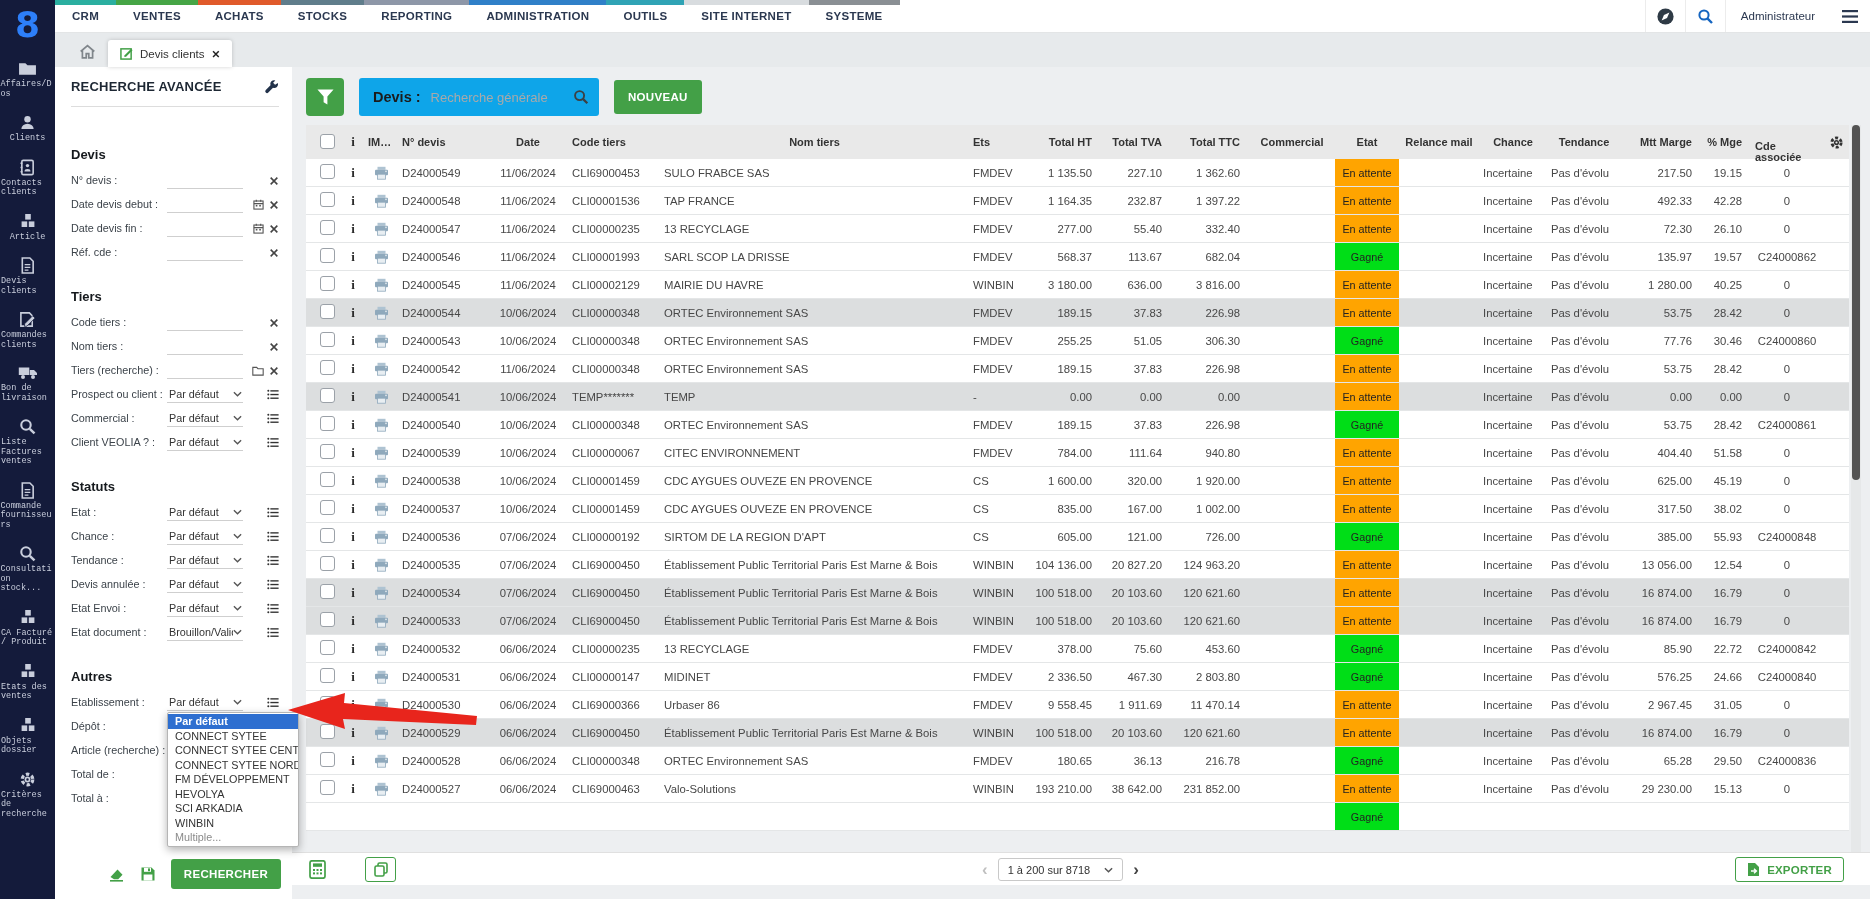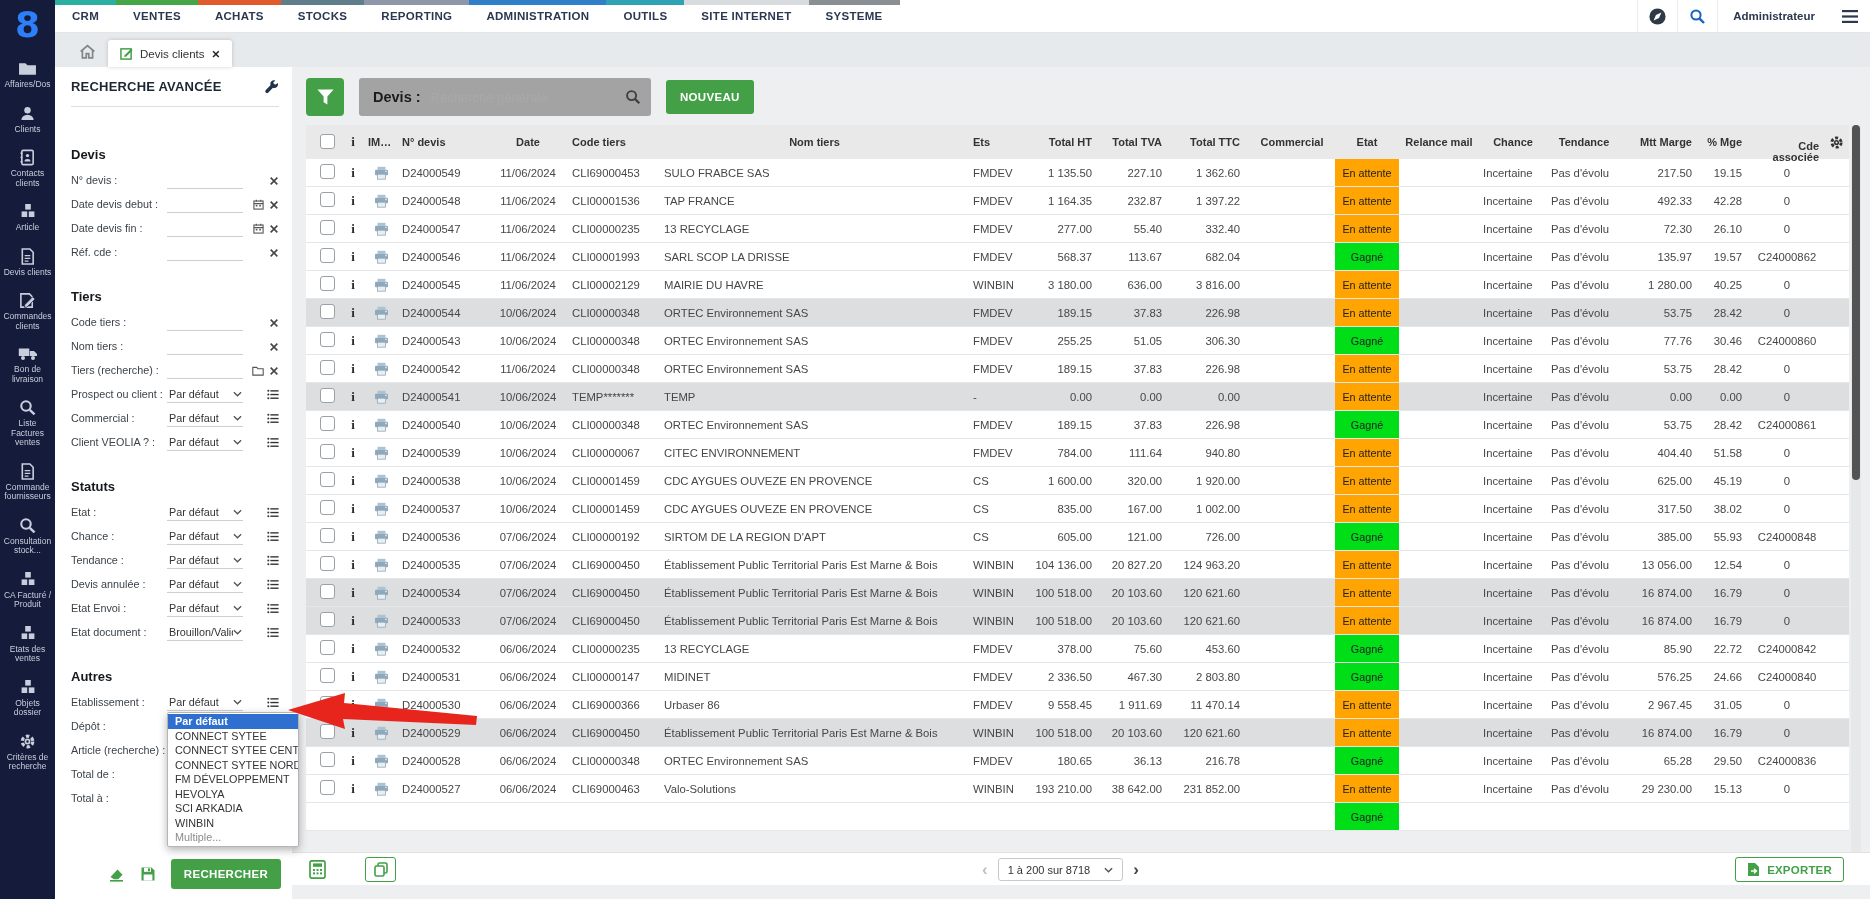--- a/index.html
+++ b/index.html
@@ -7,29 +7,29 @@
   #app {
     position:relative; width:1870px; height:899px; overflow:hidden;
     background:#EDEFF1; font-family:"Liberation Sans", sans-serif;
     -webkit-font-smoothing:antialiased;
   }
   
   #sidebar { position:absolute; left:0; top:0; bottom:0; width:55px; background:#141B3B; z-index:6; display:flex; flex-direction:column; align-items:center; }
   .logo { color:#2D7FF9; font-weight:bold; font-size:36px; line-height:50px; height:52px; font-family:"DejaVu Sans",sans-serif; cursor:pointer; }
   .si { width:55px; padding:8px 1px 7px; display:flex; flex-direction:column; align-items:center; gap:3px; color:#C9CEDC; cursor:pointer; }
   .si svg { display:block; }
-  .si-label { font-size:8.5px; line-height:9.5px; text-align:center; color:#C9CEDC; word-wrap:break-word; max-width:54px; }
+  .si-label { font-size:8.5px; line-height:9.5px; text-align:left; color:#C9CEDC; word-wrap:break-word; max-width:54px;font-family:Liberation Mono, monospace; }
   
   #topnav { position:absolute; left:55px; top:0; right:0; height:33px; background:#fff; display:flex; align-items:stretch; z-index:5; border-bottom:1px solid #E3E5E6; }
   #menu-items { display:flex; }
   .mi { position:relative; display:flex; align-items:center; padding:0 17px; font-size:11.5px; font-weight:700; color:#2B3850; letter-spacing:.3px; cursor:pointer; white-space:nowrap; }
   .mi .strip { position:absolute; top:0; left:0; right:0; height:5px; }
   .nav-right { margin-left:auto; display:flex; align-items:stretch; }
   .nav-ico { width:40px; display:flex; align-items:center; justify-content:center; border-left:1px solid #ECECEC; cursor:pointer; }
-  .nav-user { font-size:11.5px; font-weight:700; color:#2B3850; padding:0 15px; border-left:1px solid #ECECEC; display:flex; align-items:center; cursor:pointer; }
+  .nav-user { font-size:11.5px; font-weight:400; color:#2B3850; padding:0 15px; border-left:1px solid #ECECEC; display:flex; align-items:center; cursor:pointer; }
   
   #tabbar { position:absolute; left:55px; top:33px; right:0; height:34px; background:#E7EAEC; display:flex; align-items:flex-end; z-index:4; }
   .home-btn { margin:0 12px 8px 24px; cursor:pointer; line-height:0; }
   .tab { height:27px; background:#fff; border-radius:3px 3px 0 0; display:flex; align-items:center; gap:7px; padding:0 12px; font-size:11.5px; color:#333; box-shadow:0 0 4px rgba(0,0,0,.18); cursor:pointer; }
   .tab-x { font-weight:bold; font-size:10.5px; color:#222; cursor:pointer; }
   
   #filterpanel { position:absolute; left:55px; top:67px; width:237px; bottom:0; background:#fff; z-index:3; padding:12px 13px 0 16px; }
   .fp-head { display:flex; justify-content:space-between; align-items:center; font-size:13px; font-weight:700; color:#1D2733; letter-spacing:.2px; }
   .fp-divider { border-bottom:1px solid #DDDDDD; margin-top:12px; }
   .sec-h { font-size:13px; font-weight:700; color:#15191D; margin:28px 0 8px; }
@@ -47,36 +47,36 @@
   
   .dd { position:absolute; left:96px; top:20px; width:132px; background:#fff; border:1px solid #B5B5B5; border-radius:2px; box-shadow:0 3px 8px rgba(0,0,0,.3); z-index:25; padding:1px 0; }
   .dd-item { font-size:10.8px; color:#333; padding:1px 7px; line-height:12.5px; white-space:nowrap; overflow:hidden; cursor:pointer; }
   .dd-item.sel { background:#2E6FD0; color:#fff; font-weight:700; }
   .dd-item.muted { color:#8a8a8a; }
   .red-arrow { position:absolute; left:214px; top:-1px; z-index:40; pointer-events:none; }
   
   #main { position:absolute; left:292px; top:67px; right:0; bottom:0; }
   #toolbar { position:absolute; top:11px; left:14px; display:flex; align-items:center; gap:15px; height:38px; }
   .funnel-btn { width:38px; height:38px; background:#43A047; border:none; border-radius:4px; display:flex; align-items:center; justify-content:center; cursor:pointer; }
-  .searchbox { background:#a3a3a3; height:38px; border-radius:3px; display:flex; align-items:center; width:292px; padding:0 10px 0 14px; }
+  .searchbox { background:#0ea5e9; height:38px; border-radius:3px; display:flex; align-items:center; width:240px; padding:0 10px 0 14px; }
   .sb-label { font-weight:700; font-size:14.5px; color:#1B1B1B; margin-right:8px; white-space:nowrap; }
   .searchbox input { flex:1; border:none; outline:none; font-size:13px; color:#333; min-width:0; font-family:inherit; background:transparent; }
   .searchbox input::placeholder { color:#A9A9A9; }
   .sb-mag { line-height:0; cursor:pointer; }
   .btn-new { height:34px; padding:0 14px; }
   
   #table { position:absolute; left:14px; right:21px; top:58px; bottom:47px; overflow:hidden; }
   .trow { display:grid; grid-template-columns:36px 22px 34px 90px 80px 92px minmax(0,1fr) 54px 78px 70px 78px 86px 64px 80px 68px 74px 80px 50px 72px 26px; align-items:center; }
   .trow.head { background:#E9E9E9; height:34px; font-weight:700; font-size:11px; color:#333; }
   .trow.body { height:28px; background:#fff; border-bottom:1px solid #E4E6E7; font-size:11.3px; color:#474747; cursor:default; }
   .trow.body.gray { background:#DCDEDF; }
   .cell { padding:0 4px; white-space:nowrap; overflow:hidden; text-overflow:ellipsis; }
   .cell.r { text-align:right; padding-right:9px; }
   .cell.c { text-align:center; }
-  .cell.hc { text-align:right; line-height:11px;margin-top:20px; }
+  .cell.hc { text-align:left; line-height:11px;margin-top:20px; }
   .etat { height:100%; display:flex; align-items:center; justify-content:center; font-size:10.8px; color:#222; overflow:hidden; white-space:nowrap; }
   .cb { width:15px; height:15px; border:1px solid #9BA1A8; border-radius:3px; background:#fff; margin-left:10px; display:inline-block; cursor:pointer; }
   .info-i { font-weight:800; font-size:13px; color:#2B2B2B; text-align:center; display:block; font-family:"Liberation Serif",serif; cursor:pointer; }
   .prn { text-align:center; line-height:0; cursor:pointer; }
   .gearh { text-align:center; line-height:0; cursor:pointer; }
   
   #vscroll { position:absolute; right:9px; top:58px; bottom:47px; width:10px; background:#E6E8E9; }
   #vscroll .thumb { position:absolute; top:0; left:1px; width:8px; height:355px; background:#535353; border-radius:4px; }
   
   #tfooter { position:absolute; left:0; right:0; bottom:14px; height:33px; background:#fff; border-top:1px solid #E0E0E0; }

